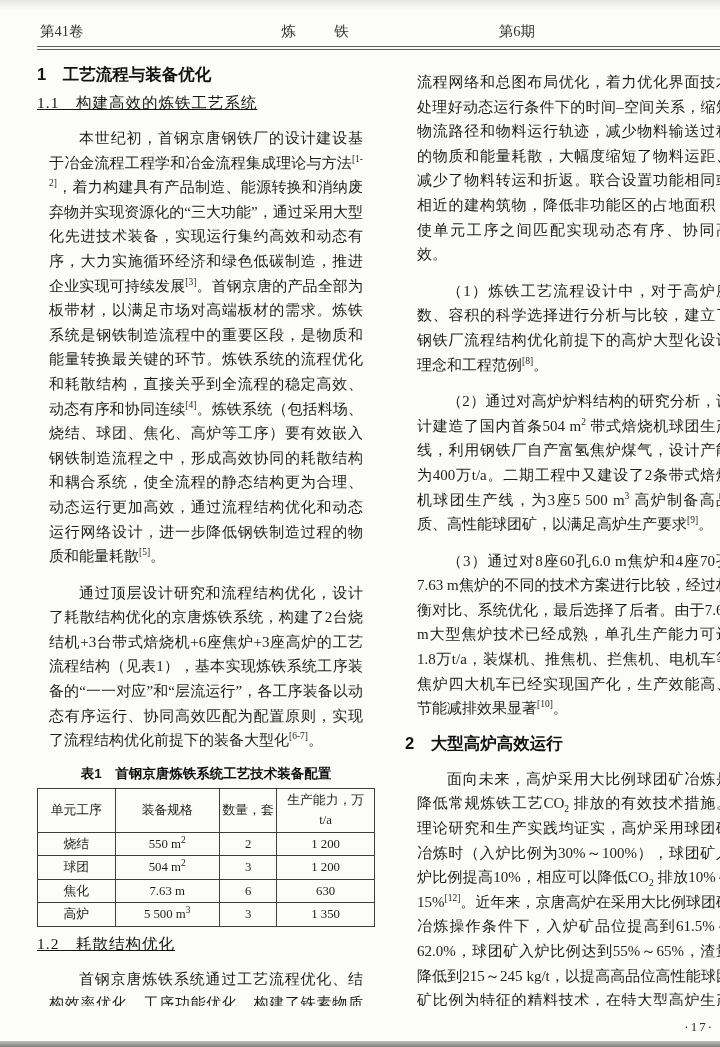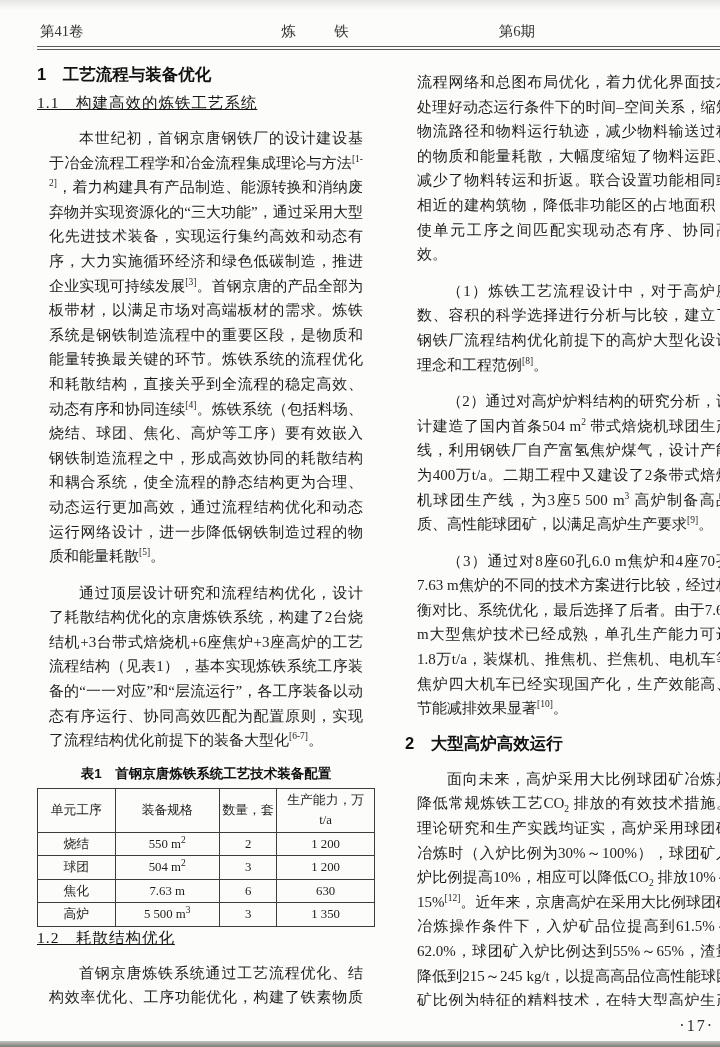--- a/index.html
+++ b/index.html
@@ -49,21 +49,21 @@
     font-weight:700; font-size:13.5px; text-align:center; margin:8px 0 5px 0; color:#111;
   }
   table.spec { width:100%; border-collapse:collapse; font-size:12.8px; table-layout:fixed; }
   table.spec th, table.spec td {
     border:1px solid #3d3d3b; text-align:center; vertical-align:middle;
     padding:1px 2px; font-weight:400; line-height:20.5px; overflow:hidden;
   }
   table.spec col.c1 { width:23%; } table.spec col.c2 { width:31%; }
   table.spec col.c3 { width:17%; } table.spec col.c4 { width:29%; }
   .page-number {
-    position:absolute; right:30px; bottom:12px; font-size:16px;
+    position:absolute; right:30px; bottom:12px; font-size:13px;
     letter-spacing:2px; color:#2a2a2a;
   }
   .scan-edge-bottom {
     position:absolute; bottom:0; left:0; right:0; height:6px;
     background:linear-gradient(#c2c2bf,#7d7d7a);
   }
 </style>
 </head>
 <body>
 
@@ -122,21 +122,21 @@
           </tr>
           <tr>
             <td>高炉</td>
             <td>5 500 m<sup>3</sup></td>
             <td>3</td>
             <td>1 350</td>
           </tr>
         </tbody>
       </table>
 
-      <div class="h2" style="margin-top:1px;">1.2　耗散结构优化</div>
+      <div class="h2" style="margin-top:7px;">1.2　耗散结构优化</div>
       <p class="body">首钢京唐炼铁系统通过工艺流程优化、结构效率优化、工序功能优化，构建了铁素物质流和碳素能量流网络，实现了单元工序、装置的匹配合理和协同有序。采用动态甘特图等设计方法和物料输运的动态仿真研究，对炼铁区段生产的原料准备、混匀堆取、物料输运、烧结、球团、焦化和高炉工序之间的匹配衔接进行协同优化，使主体设备和装置的能力以小时产量为基准。研究了不同设备数量和能力的多种技术方案，不片面追求单体设备和装置的大型化，或应用某个领先的单体设备和装置，而是以设备和装置能力耦合匹配、协同连续运行为设计核心，注重</p>
     </div>
 
     <div class="col">
       <p class="body noindent">流程网络和总图布局优化，着力优化界面技术处理好动态运行条件下的时间–空间关系，缩短物流路径和物料运行轨迹，减少物料输送过程的物质和能量耗散，大幅度缩短了物料运距、减少了物料转运和折返。联合设置功能相同或相近的建构筑物，降低非功能区的占地面积，使单元工序之间匹配实现动态有序、协同高效。</p>
       <p class="body">（1）炼铁工艺流程设计中，对于高炉座数、容积的科学选择进行分析与比较，建立了钢铁厂流程结构优化前提下的高炉大型化设计理念和工程范例<sup>[8]</sup>。</p>
       <p class="body">（2）通过对高炉炉料结构的研究分析，设计建造了国内首条504 m<sup>2</sup> 带式焙烧机球团生产线，利用钢铁厂自产富氢焦炉煤气，设计产能为400万t/a。二期工程中又建设了2条带式焙烧机球团生产线，为3座5 500 m<sup>3</sup> 高炉制备高品质、高性能球团矿，以满足高炉生产要求<sup>[9]</sup>。</p>
       <p class="body">（3）通过对8座60孔6.0 m焦炉和4座70孔7.63 m焦炉的不同的技术方案进行比较，经过权衡对比、系统优化，最后选择了后者。由于7.63 m大型焦炉技术已经成熟，单孔生产能力可达1.8万t/a，装煤机、推焦机、拦焦机、电机车等焦炉四大机车已经实现国产化，生产效能高、节能减排效果显著<sup>[10]</sup>。</p>
       <div class="h1">2　大型高炉高效运行</div>
       <p class="body">面向未来，高炉采用大比例球团矿冶炼是降低常规炼铁工艺CO<sub>2</sub> 排放的有效技术措施。理论研究和生产实践均证实，高炉采用球团矿冶炼时（入炉比例为30%～100%），球团矿入炉比例提高10%，相应可以降低CO<sub>2</sub> 排放10%～15%<sup>[12]</sup>。近年来，京唐高炉在采用大比例球团矿冶炼操作条件下，入炉矿品位提高到61.5%～62.0%，球团矿入炉比例达到55%～65%，渣量降低到215～245 kg/t，以提高高品位高性能球团矿比例为特征的精料技术，在特大型高炉生产中得到成功应用，取得了令人满意的运行实绩。</p>

